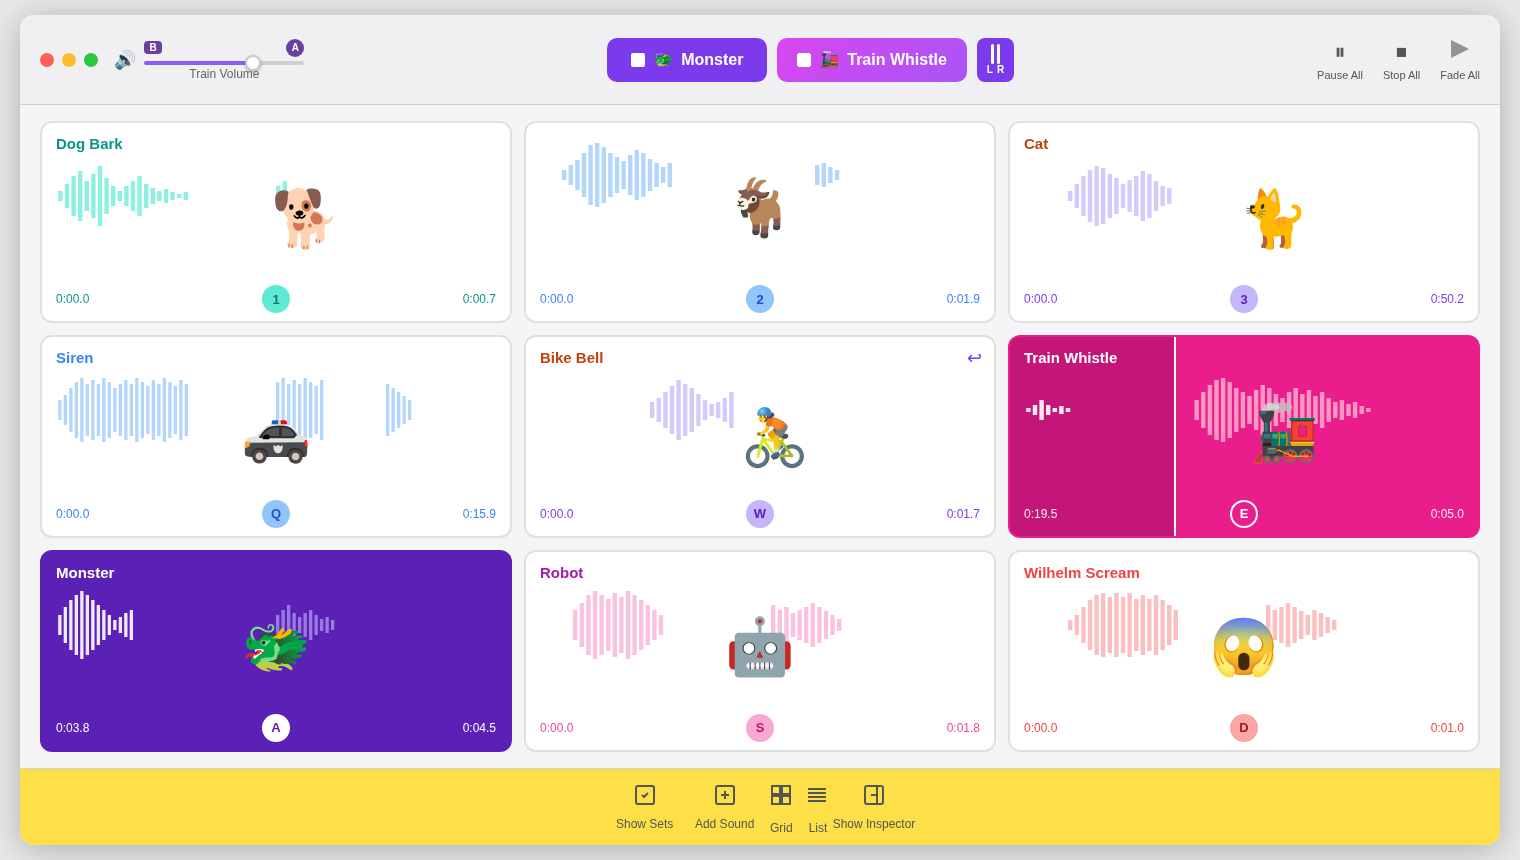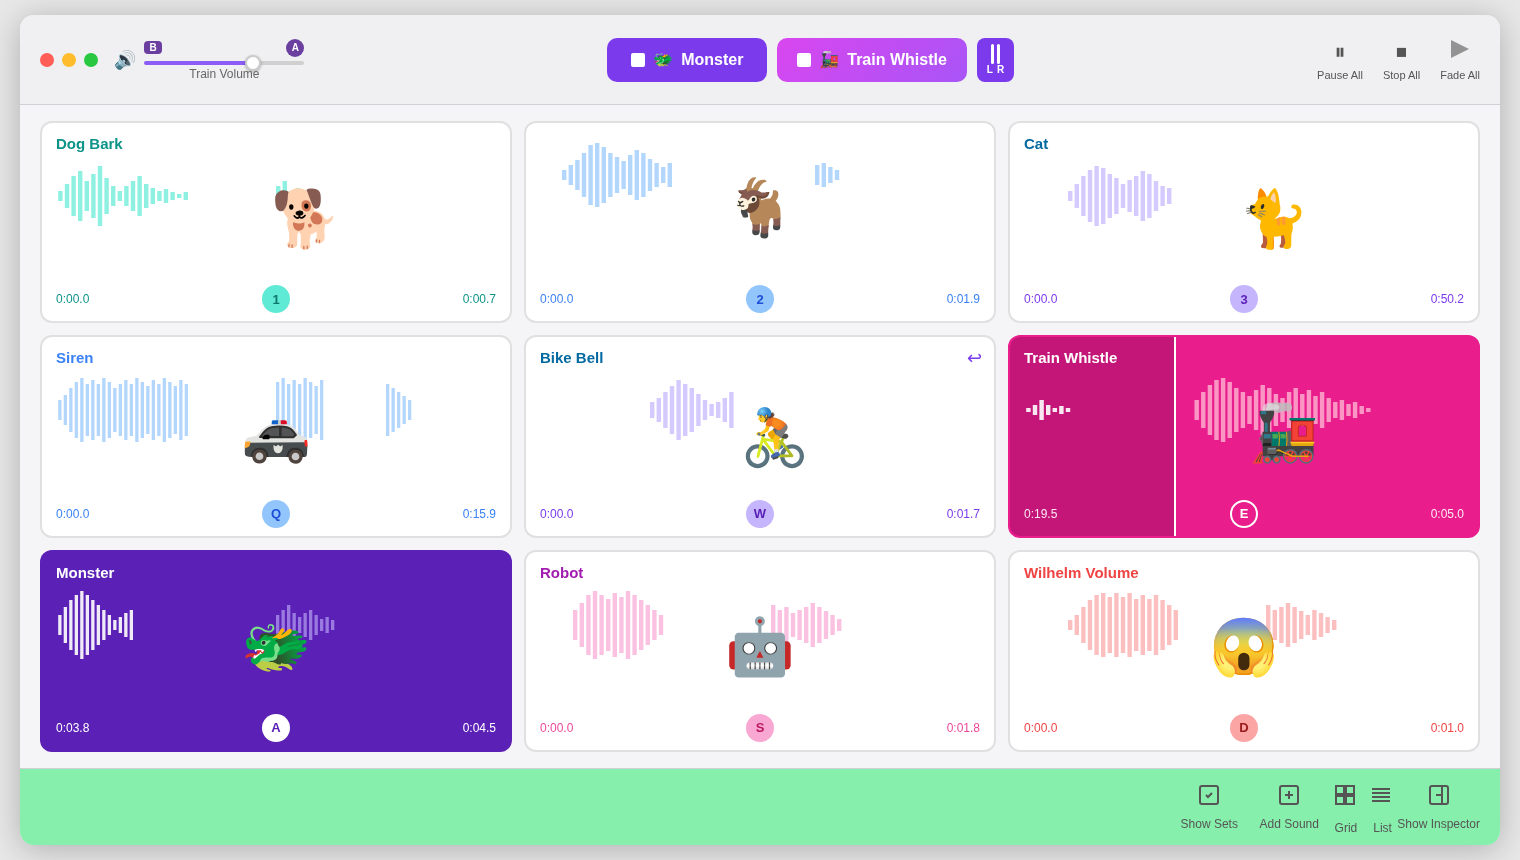--- a/index.html
+++ b/index.html
@@ -210,21 +210,21 @@
     .sound-card-monster {
       background: #5b21b6;
     }
     .sound-title {
       font-size: 15px;
       font-weight: 700;
       margin-bottom: 4px;
     }
     .sound-title-teal { color: #0d9488; }
     .sound-title-blue { color: #3b82f6; }
-    .sound-title-purple { color: #0369a1; }
+    .sound-title-purple { color: #c2410c; }
     .sound-title-pink { color: #a21caf; }
     .sound-title-red { color: #ef4444; }
     .sound-title-white { color: white; }
     .sound-title-active { color: white; }
     .sound-waveform {
       flex: 1;
       display: flex;
       align-items: center;
       justify-content: center;
       position: relative;
@@ -296,26 +296,26 @@
       position: absolute;
       left: 35%;
       top: 0;
       bottom: 0;
       width: 2px;
       background: white;
       z-index: 2;
     }
     
     .bottom-bar {
-      background: #86efac;
+      background: #fde047;
       border-top: 1px solid #d0d0d5;
       padding: 10px 20px;
       display: flex;
       align-items: center;
-      justify-content: flex-end;
+      justify-content: center;
       min-height: 70px;
       flex-shrink: 0;
     }
     .bottom-btn {
       display: flex;
       flex-direction: column;
       align-items: center;
       gap: 4px;
       cursor: pointer;
       background: none;
@@ -749,21 +749,21 @@
         <span class="sound-emoji">🤖</span>
       </div>
       <div class="sound-footer">
         <span class="time-label time-label-pink">0:00.0</span>
         <span class="key-badge key-badge-pink">S</span>
         <span class="time-label time-label-pink">0:01.8</span>
       </div>
     </div>
 
     <div class="sound-card" style="border-color:#e0e0e0;">
-      <div class="sound-title sound-title-red">Wilhelm Volume</div>
+      <div class="sound-title sound-title-red">Wilhelm Scream</div>
       <div class="sound-waveform">
         <svg class="waveform-svg" viewBox="0 0 400 80" preserveAspectRatio="none">
           <g class="wave-red">
             <rect x="40" y="35" width="4" height="10"></rect>
               <rect x="46" y="30" width="4" height="20"></rect>
               <rect x="52" y="22" width="4" height="36"></rect>
               <rect x="58" y="15" width="4" height="50"></rect>
               <rect x="64" y="10" width="4" height="60"></rect>
               <rect x="70" y="8" width="4" height="64"></rect>
               <rect x="76" y="12" width="4" height="56"></rect>

